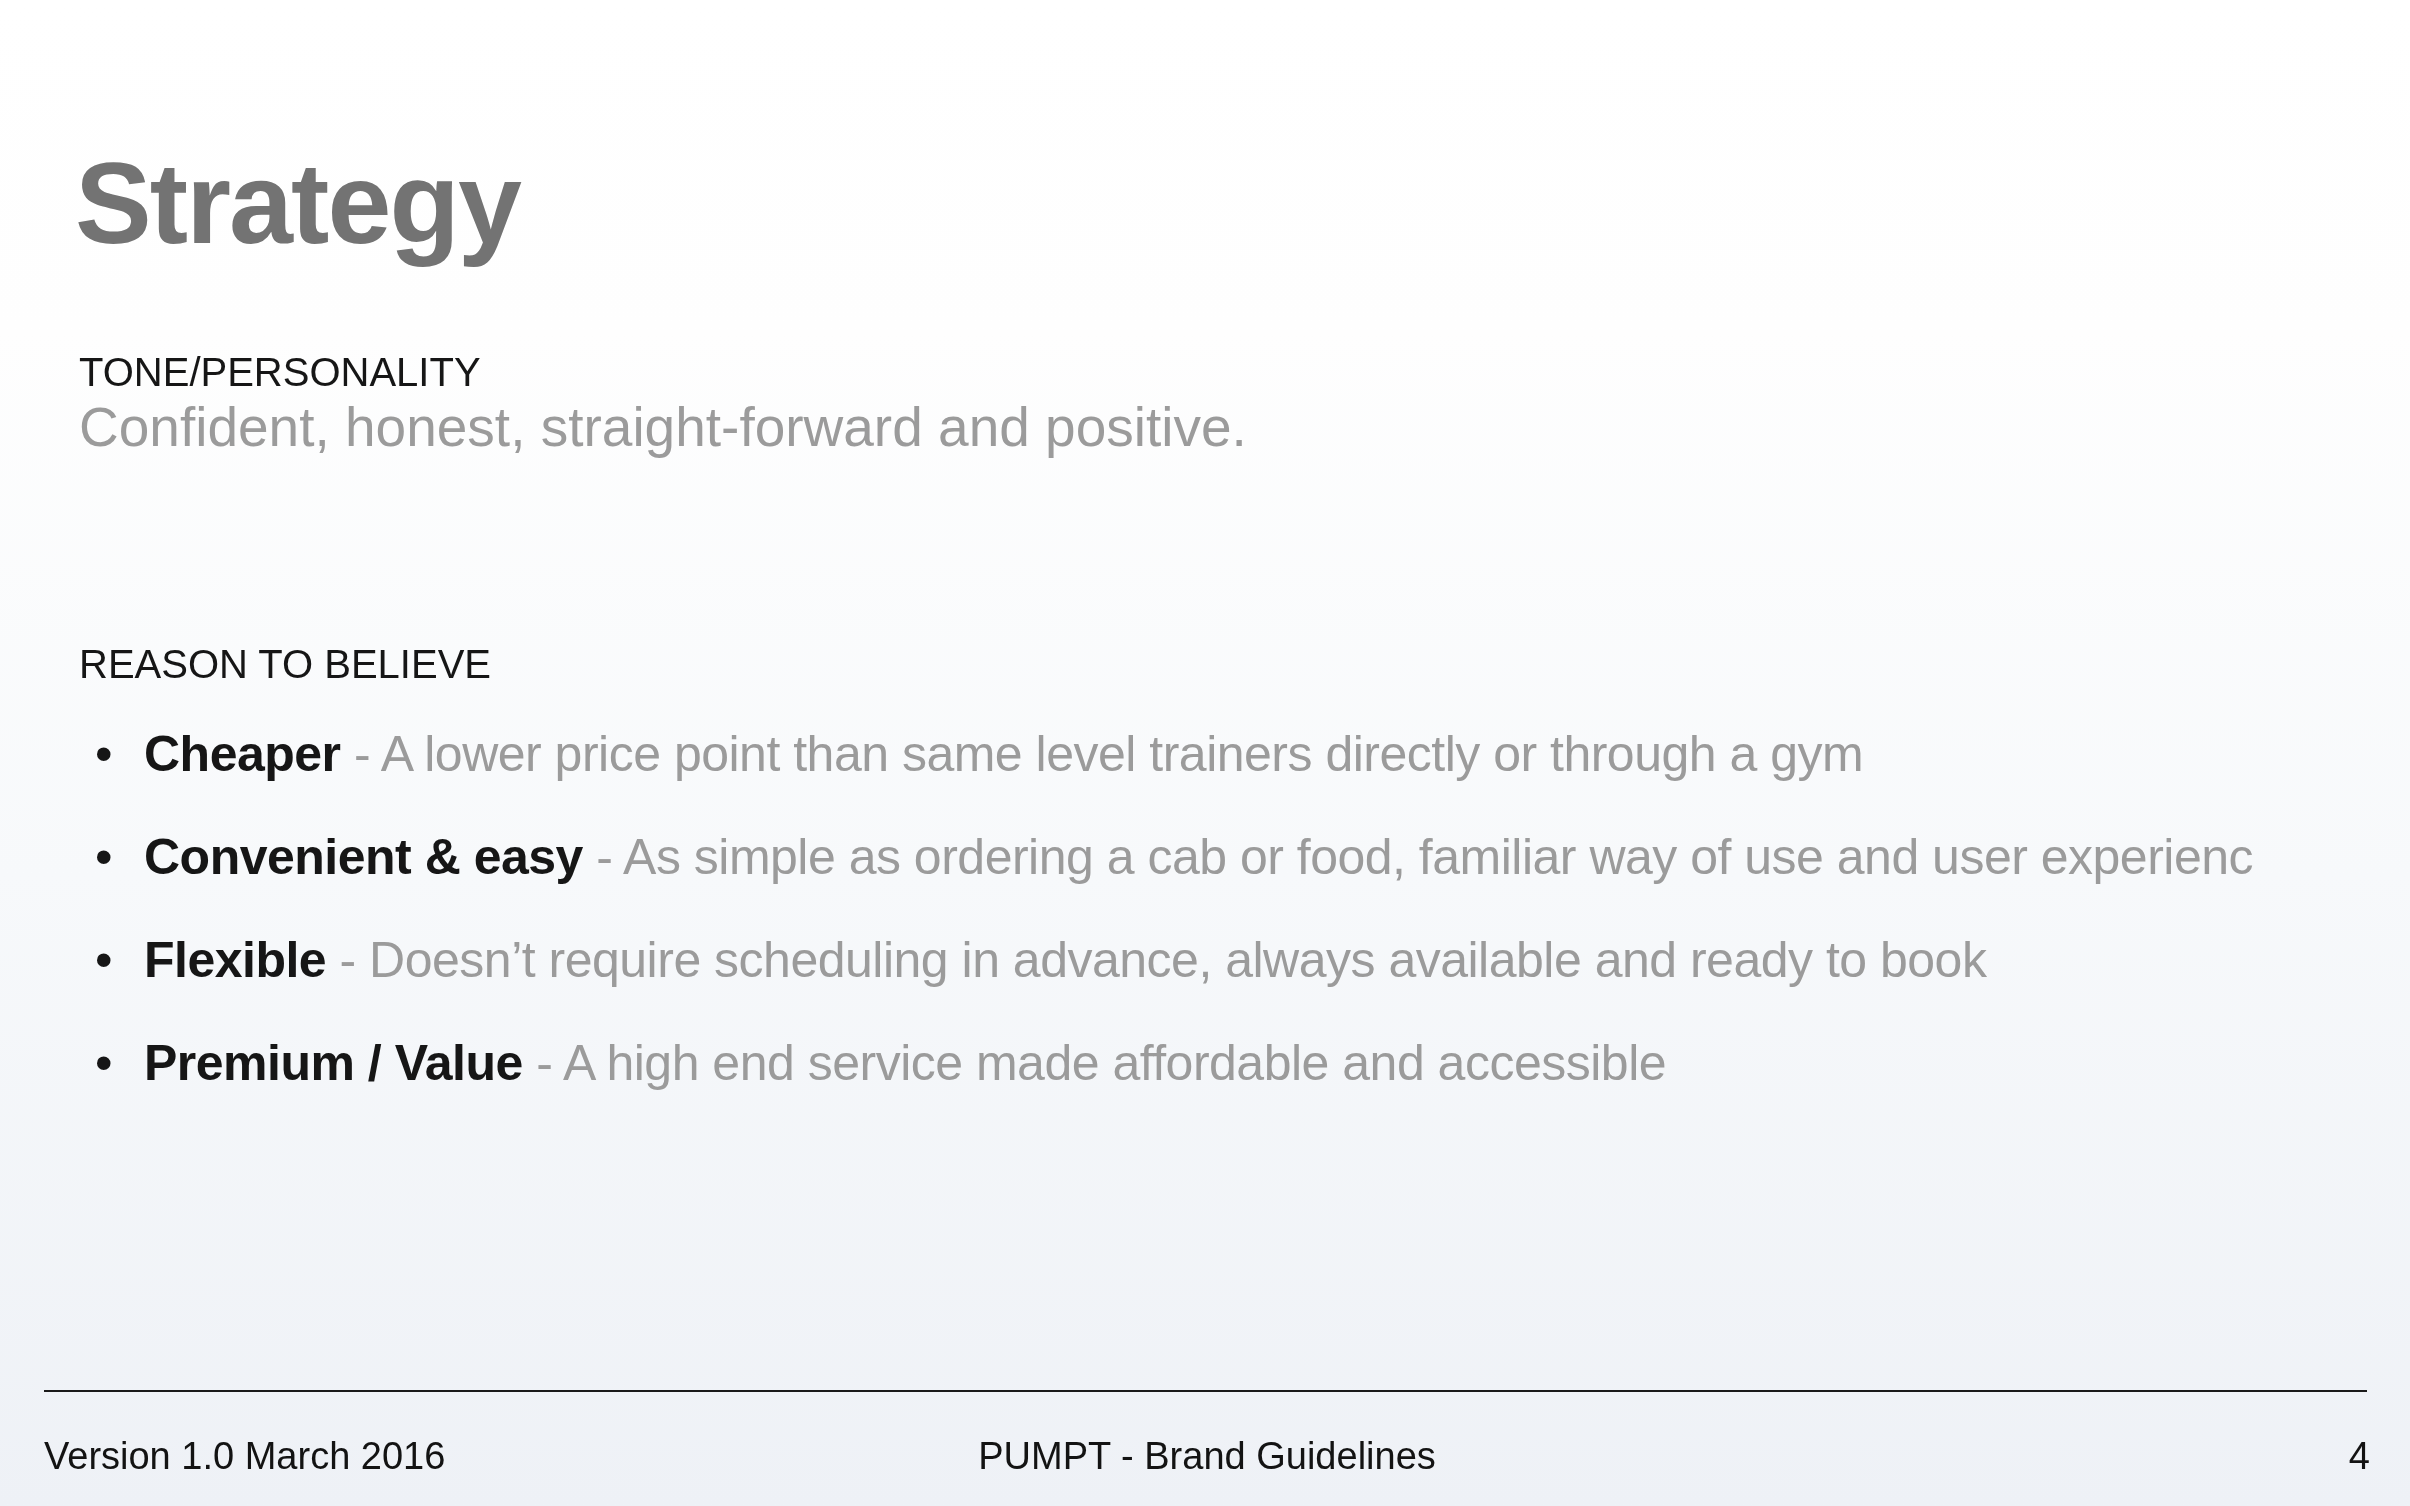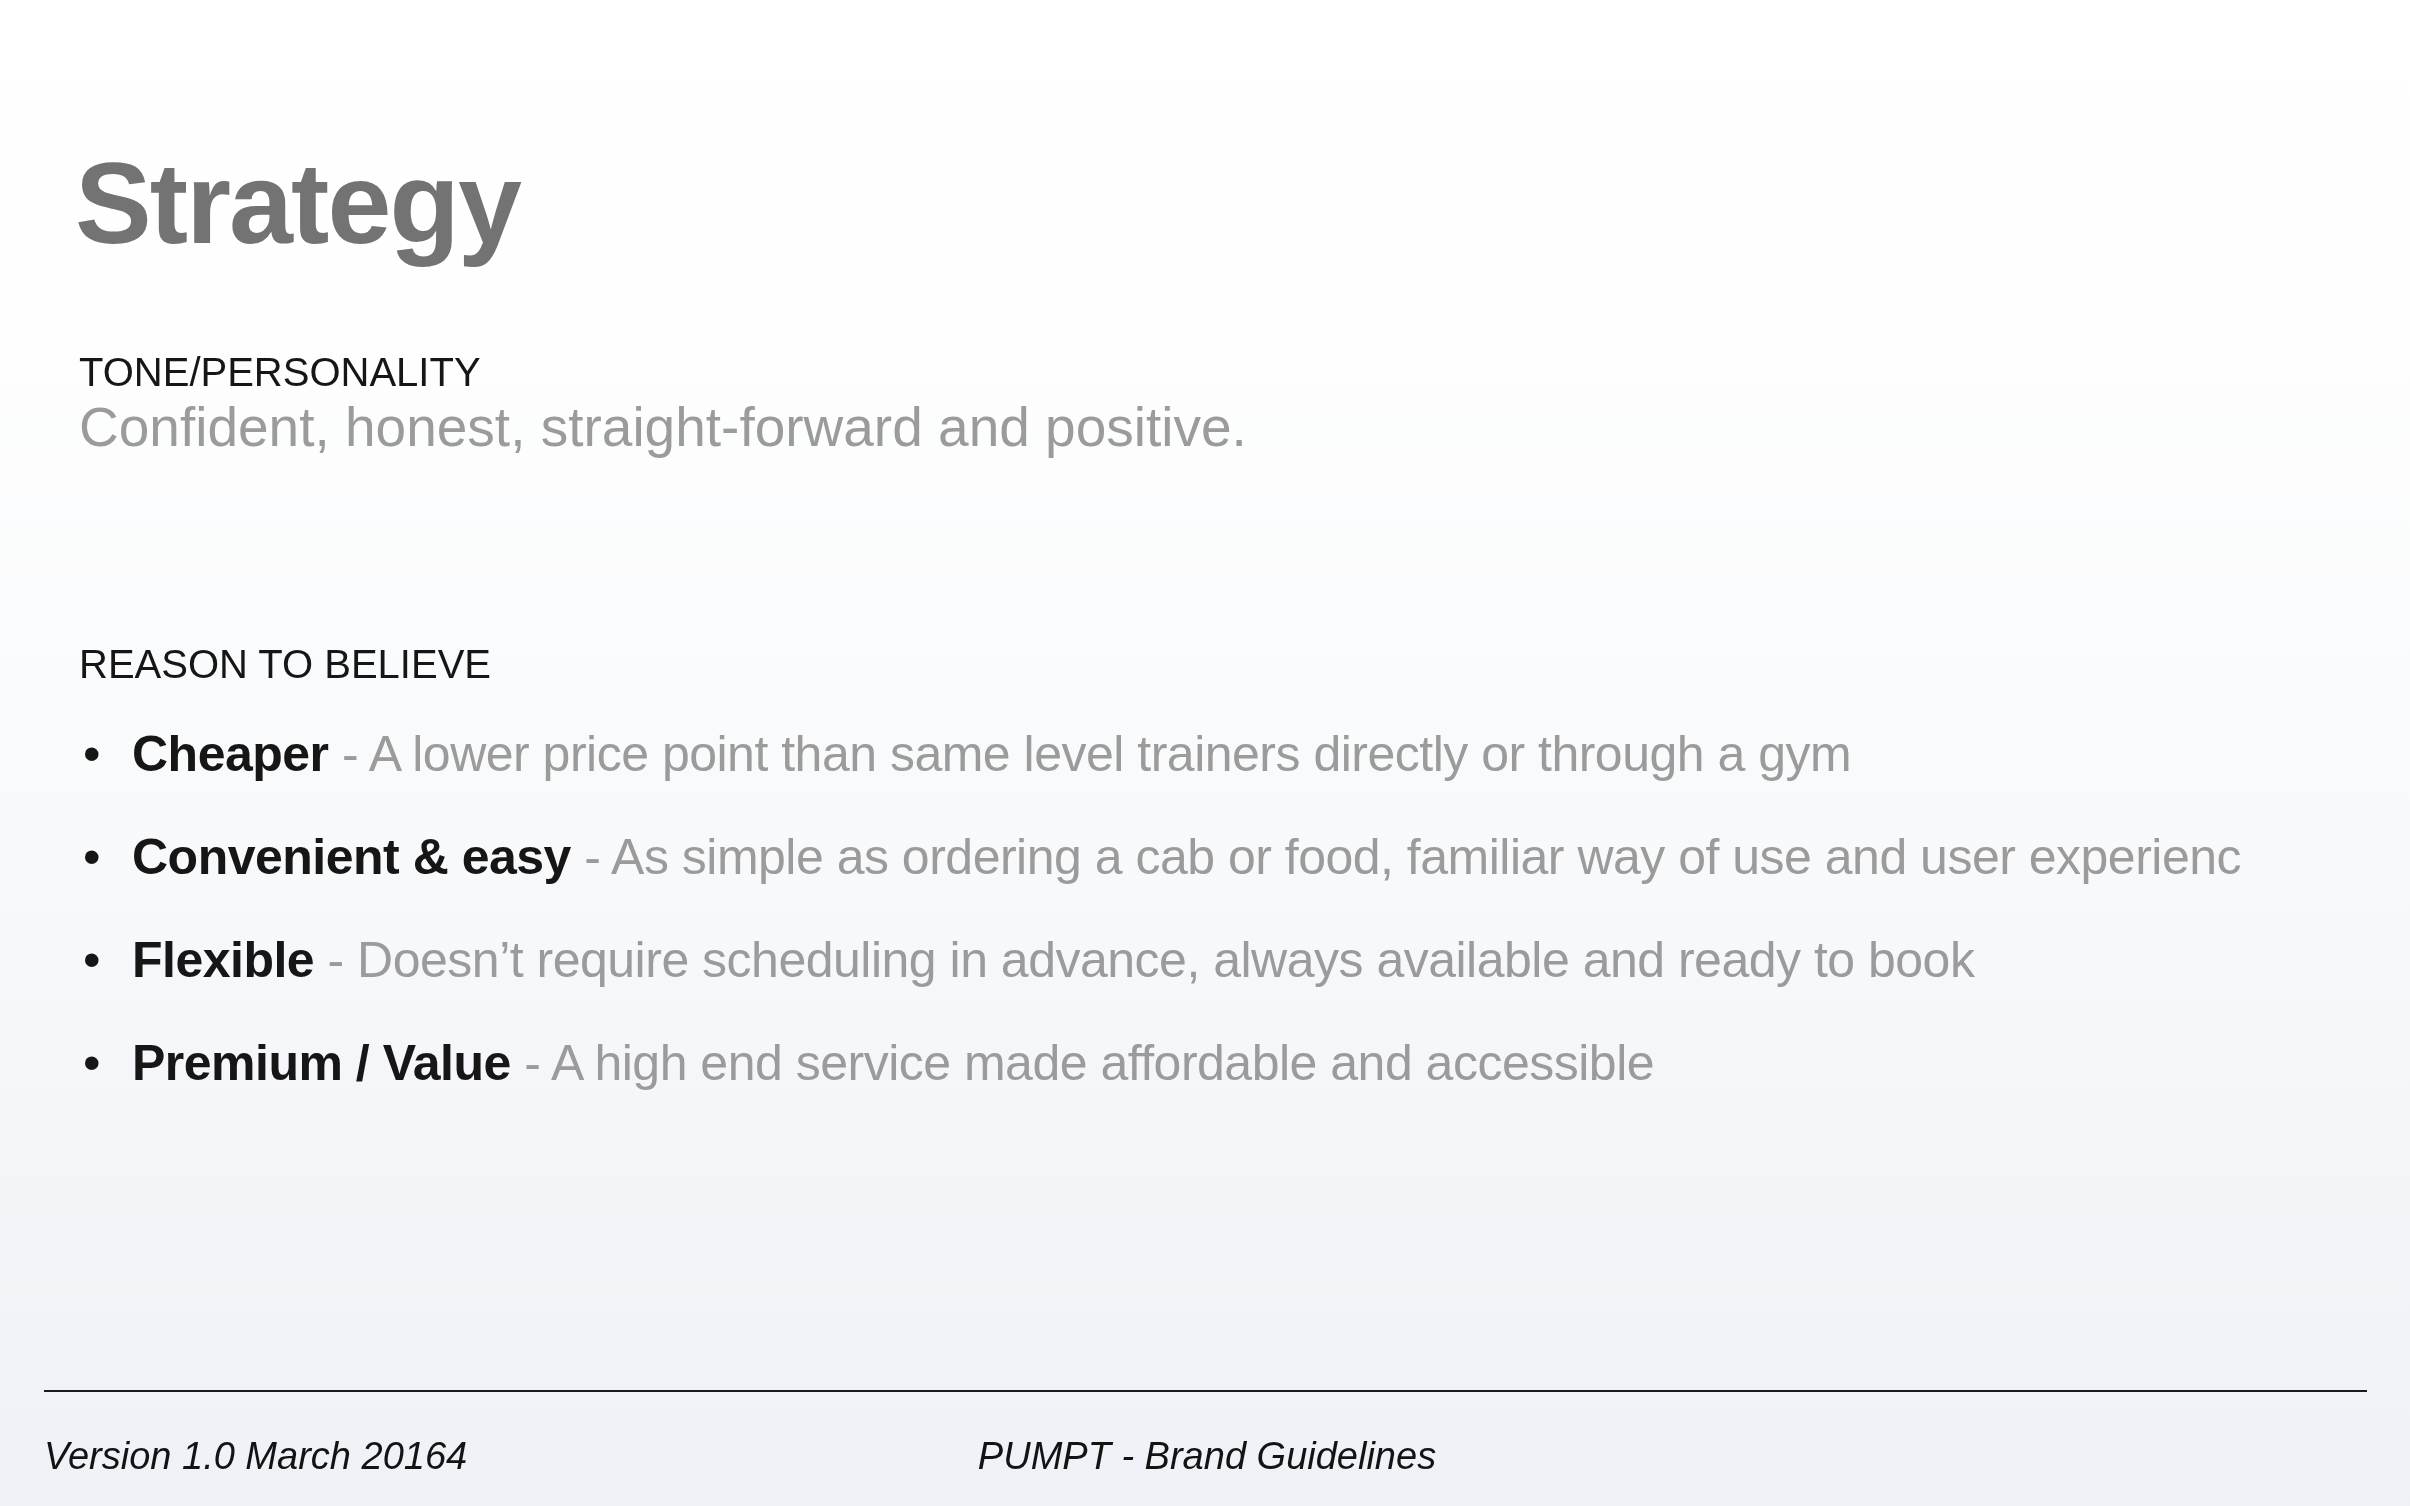--- a/index.html
+++ b/index.html
@@ -43,21 +43,21 @@
   }
 
   .section-body {
     font-size: 55px;
     line-height: 1.2;
     color: #9B9B9B;
   }
 
   ul.rtb-list {
     list-style: none;
-    margin: 17px 0 0 4px;
+    margin: 17px 0 0 16px;
     padding: 0;
   }
   ul.rtb-list li {
     font-size: 50px;
     line-height: 103px;
     letter-spacing: -0.5px;
     white-space: nowrap;
     color: #9B9B9B;
   }
   .bullet-marker {
@@ -79,25 +79,24 @@
     right: 44px;
     top: 1390px;
     border-top: 2.8px solid #1A1A1A;
   }
   .footer {
     position: absolute;
     left: 44px;
     right: 41px;
     top: 1435px;
     display: flex;
-    justify-content: flex-start;
+    justify-content: space-between;
     align-items: baseline;
     font-size: 38px;
     color: #131313;
-    font-style: italic;
   }
   .footer .footer-center {
     position: absolute;
     left: 0;
     right: 0;
     text-align: center;
   }
   .footer .footer-left, .footer .footer-right { position: relative; z-index: 1; }
 </style>
 </head>

